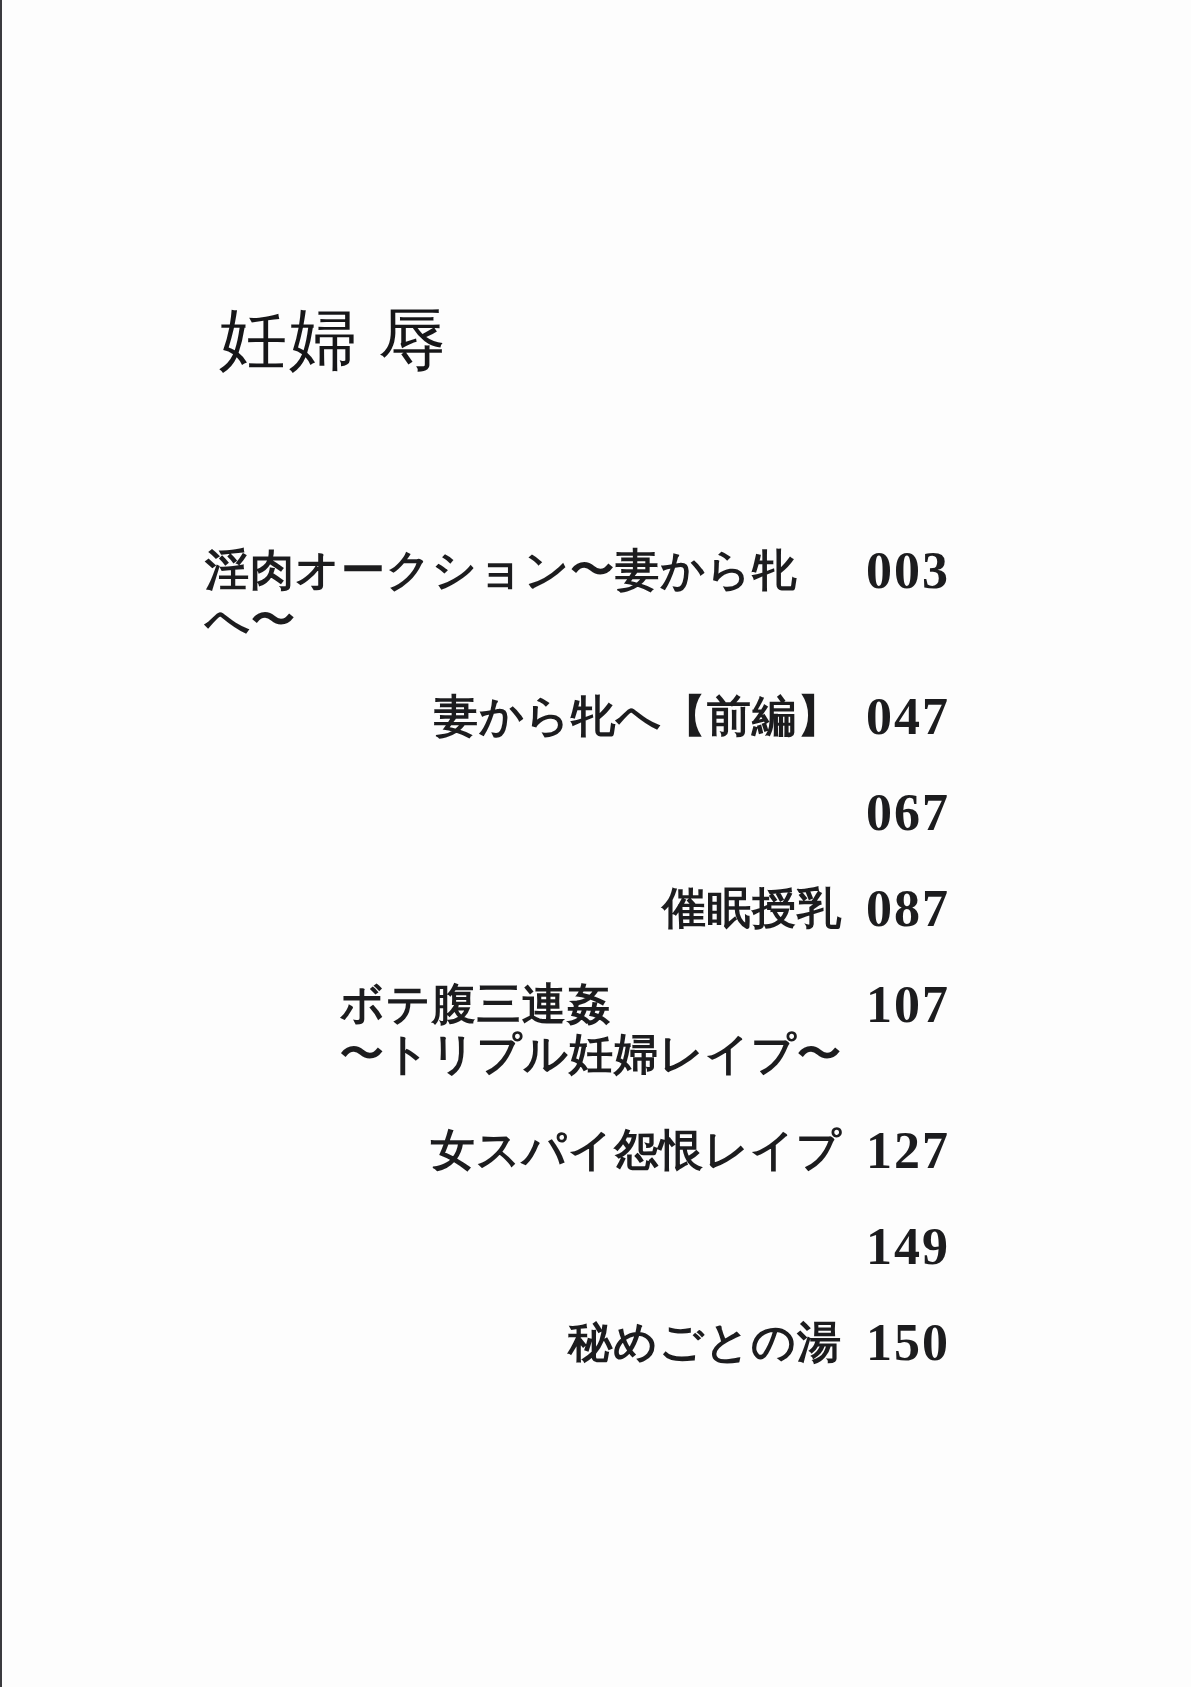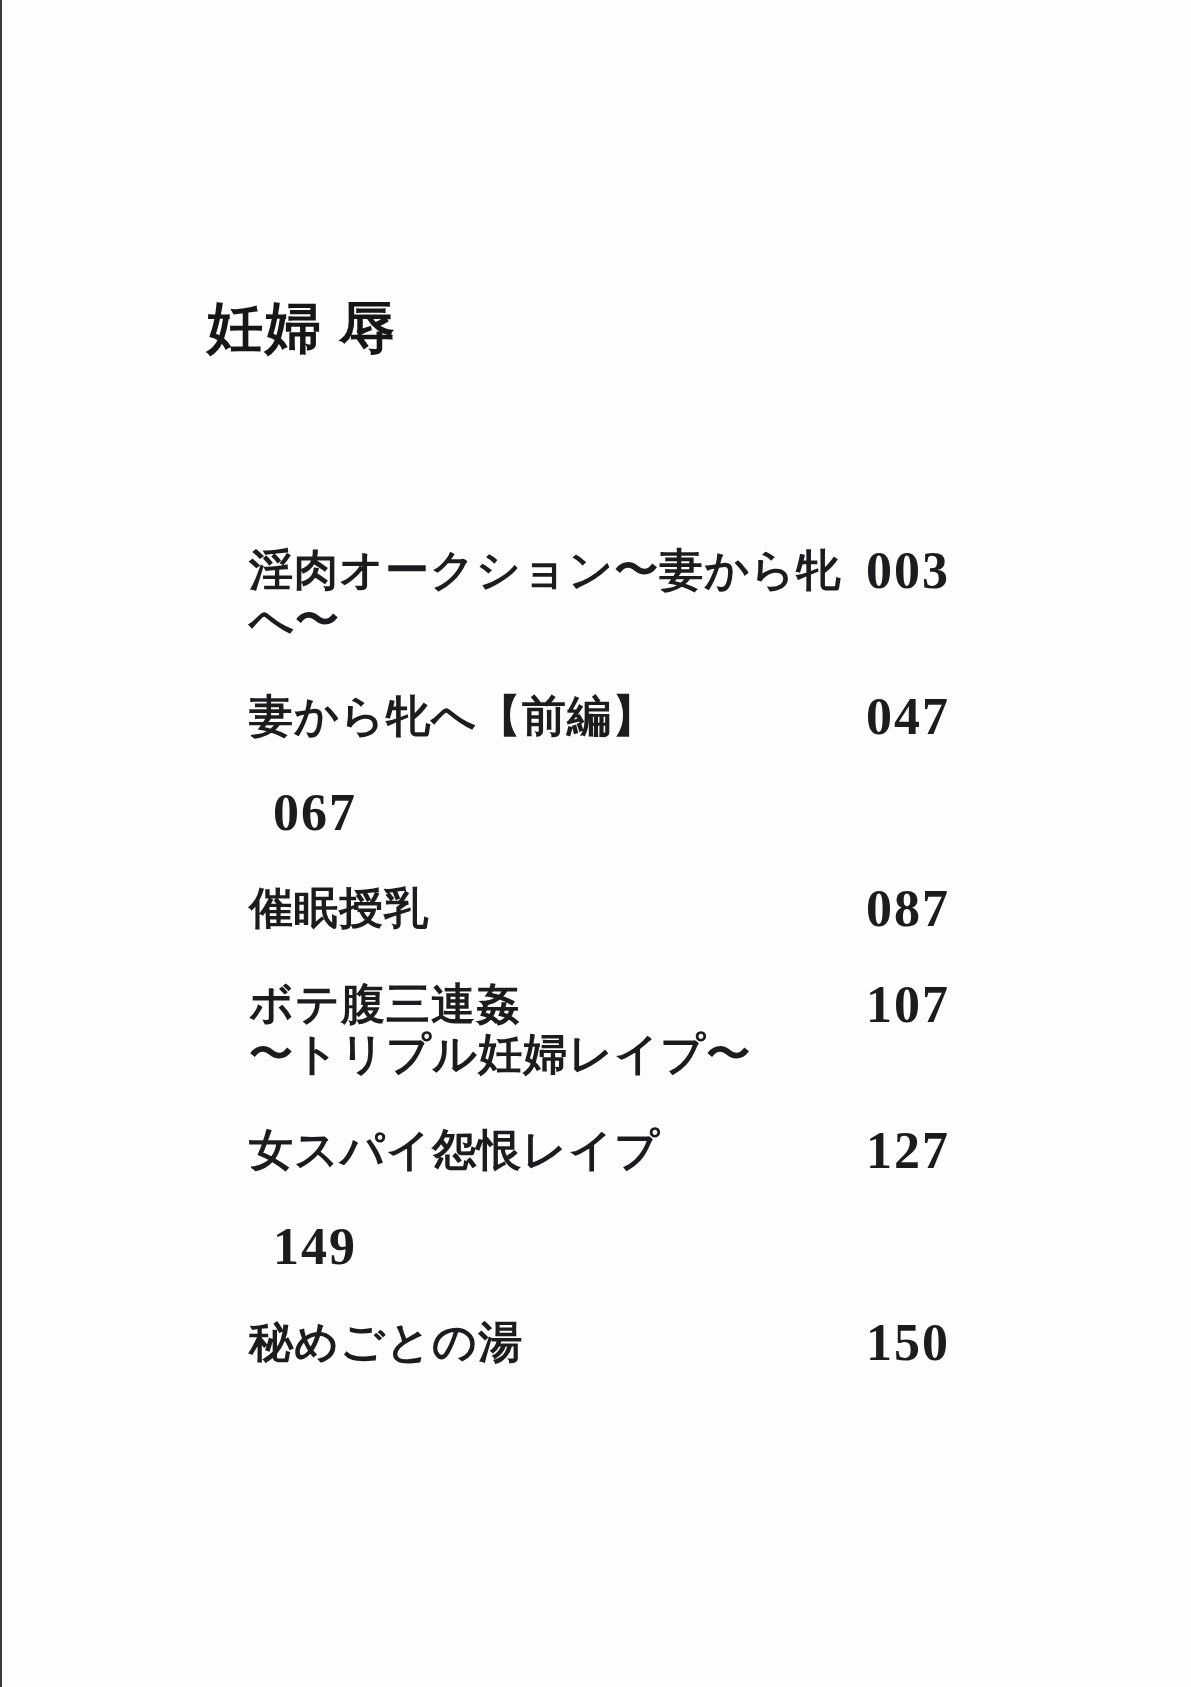--- a/index.html
+++ b/index.html
@@ -20,24 +20,24 @@
     left: 0;
     top: 0;
     width: 2px;
     height: 100%;
     background: #3b3b3f;
   }
   .book-title {
     position: absolute;
     left: 203px;
     top: 276px;
-    margin: 4px;
-    font-size: 56px;
+    margin: 16px;
+    font-size: 68px;
     line-height: 96px;
-    font-weight: bold;
+    font-weight: normal;
     letter-spacing: 2px;
     color: #161618;
     white-space: nowrap;
   }
   .contents-heading {
     position: absolute;
     left: 207px;
     top: 430px;
     margin: 0;
     font-size: 56px;
@@ -48,25 +48,24 @@
     white-space: nowrap;
   }
   .toc {
     position: absolute;
     left: 205px;
     top: 546px;
     width: 745px;
   }
   .toc-row {
     display: flex;
-    justify-content: space-between;
+    justify-content: flex-end;
     align-items: flex-start;
     margin-bottom: 46px;
     color: #1c1c1e;
-    margin-left: 44px;
   }
   .toc-title {
     font-size: 44px;
     line-height: 50px;
     font-weight: bold;
     letter-spacing: 1px;
     white-space: pre-line;
   }
   .toc-page {
     font-size: 52px;

